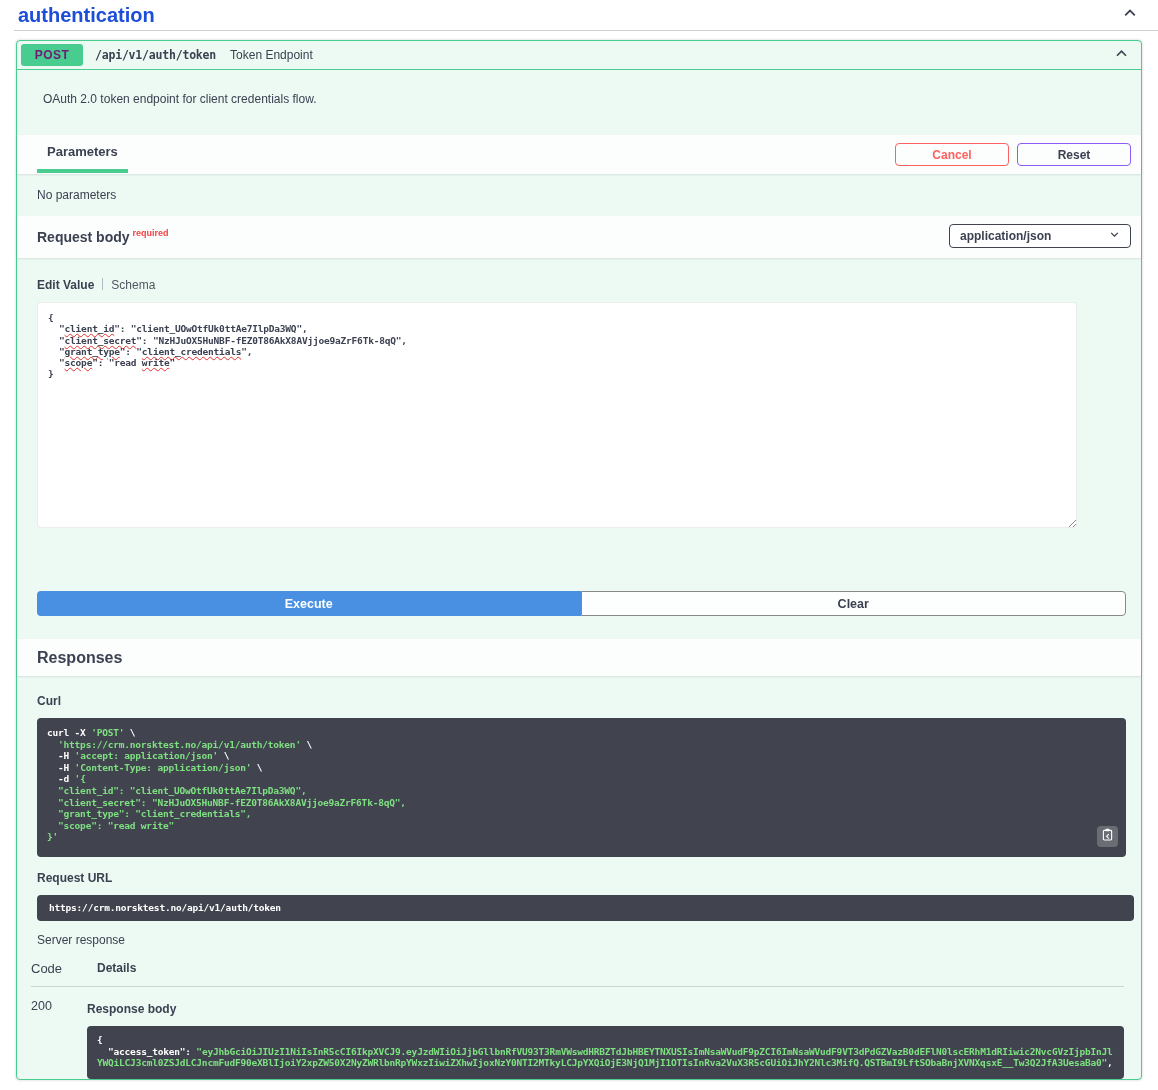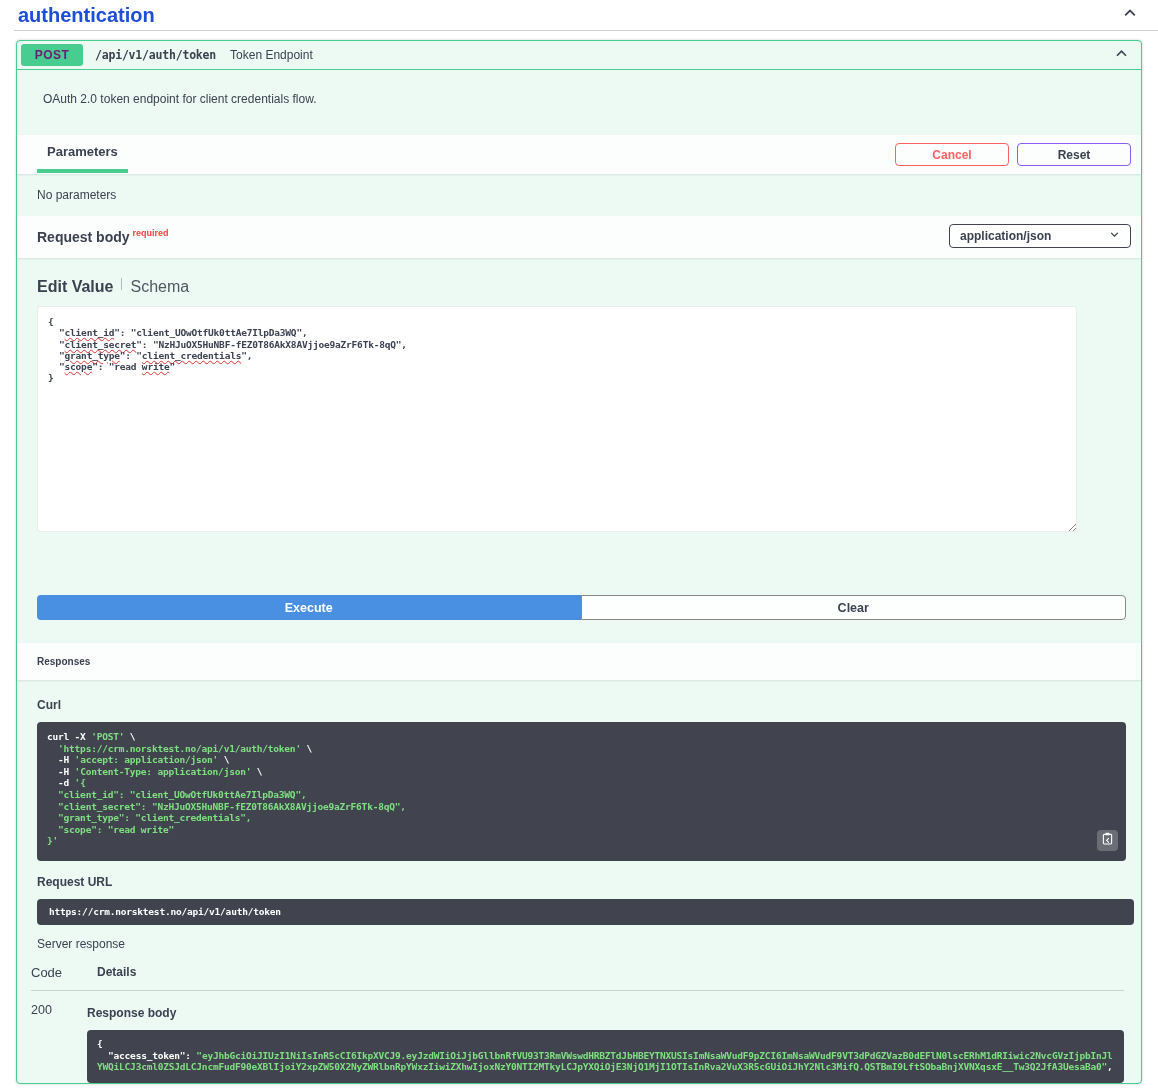--- a/index.html
+++ b/index.html
@@ -47,42 +47,42 @@
   .no-params { padding:14px 20px; font-size:12px; }
 
   .reqbody-title { font-size:14px; font-weight:bold; padding-bottom:10px; }
   .required-sup { color:#f74141; font-size:9px; font-weight:bold; vertical-align:super; margin-left:3px; }
   .content-type-select { width:182px; height:24px; border:1px solid #41444e; border-radius:4px;
     background:#fff; display:flex; align-items:center; justify-content:space-between;
     padding:0 10px; font-size:12px; font-weight:bold; cursor:pointer; margin-bottom:10px; }
 
   
   .body-edit { padding:20px 20px 0 20px; }
-  .edit-tabs { font-size:16px; margin-bottom:10px; display:flex; align-items:flex-start; }
+  .edit-tabs { font-size:12px; margin-bottom:10px; display:flex; align-items:flex-start; }
   .edit-tab-active { font-weight:bold; color:#3b4151; cursor:pointer; }
   .tab-sep { width:1px; height:12px; background:#b5bac1; margin:0 8px; }
   .edit-tab { color:#505662; cursor:pointer; }
 
   .fake-textarea { position:relative; width:1040px; height:226px; background:#fff;
     border:1px solid rgba(59,65,81,.1); border-radius:4px; padding:9px 10px;
     font-family:"DejaVu Sans Mono",monospace; font-size:9.5px; line-height:11.3px;
     color:#3b4151; font-weight:bold; letter-spacing:-.2px; white-space:pre; cursor:text; }
   .fake-textarea .sq { text-decoration:underline; text-decoration-style:wavy;
     text-decoration-color:#e0302e; text-decoration-thickness:1px; text-underline-offset:1px; }
   .resize-grip { position:absolute; right:2px; bottom:2px; }
 
   .execute-row { display:flex; margin:45px 0 23px 0; width:1089px; }
   .btn-execute { flex:1; height:25px; background:#4990e2; border:none; color:#fff;
     font-size:12.5px; font-weight:bold; border-radius:4px 0 0 4px; cursor:pointer;
     font-family:"Liberation Sans",sans-serif; }
   .btn-clear { flex:1; height:25px; background:rgba(255,255,255,.85); border:1px solid #888;
     color:#3b4151; font-size:12.5px; font-weight:bold; border-radius:0 4px 4px 0; cursor:pointer;
     font-family:"Liberation Sans",sans-serif; }
 
-  .responses-title { font-size:10px; font-weight:bold; }
+  .responses-title { font-size:16px; font-weight:bold; }
 
   
   .responses-inner { padding:18px 17px 0 20px; }
   .block-label { font-size:12px; font-weight:bold; margin-bottom:10px; }
 
   .code-dark { background:#41444e; border-radius:4px; color:#fff;
     font-family:"DejaVu Sans Mono",monospace; font-size:9.5px; line-height:11.6px;
     font-weight:bold; letter-spacing:-.2px; }
   .curl-block { position:relative; width:1089px; padding:9px 30px 14px 10px; }
   .curl-block .code-line, .resp-block .code-line { white-space:pre-wrap; word-break:break-all; }

